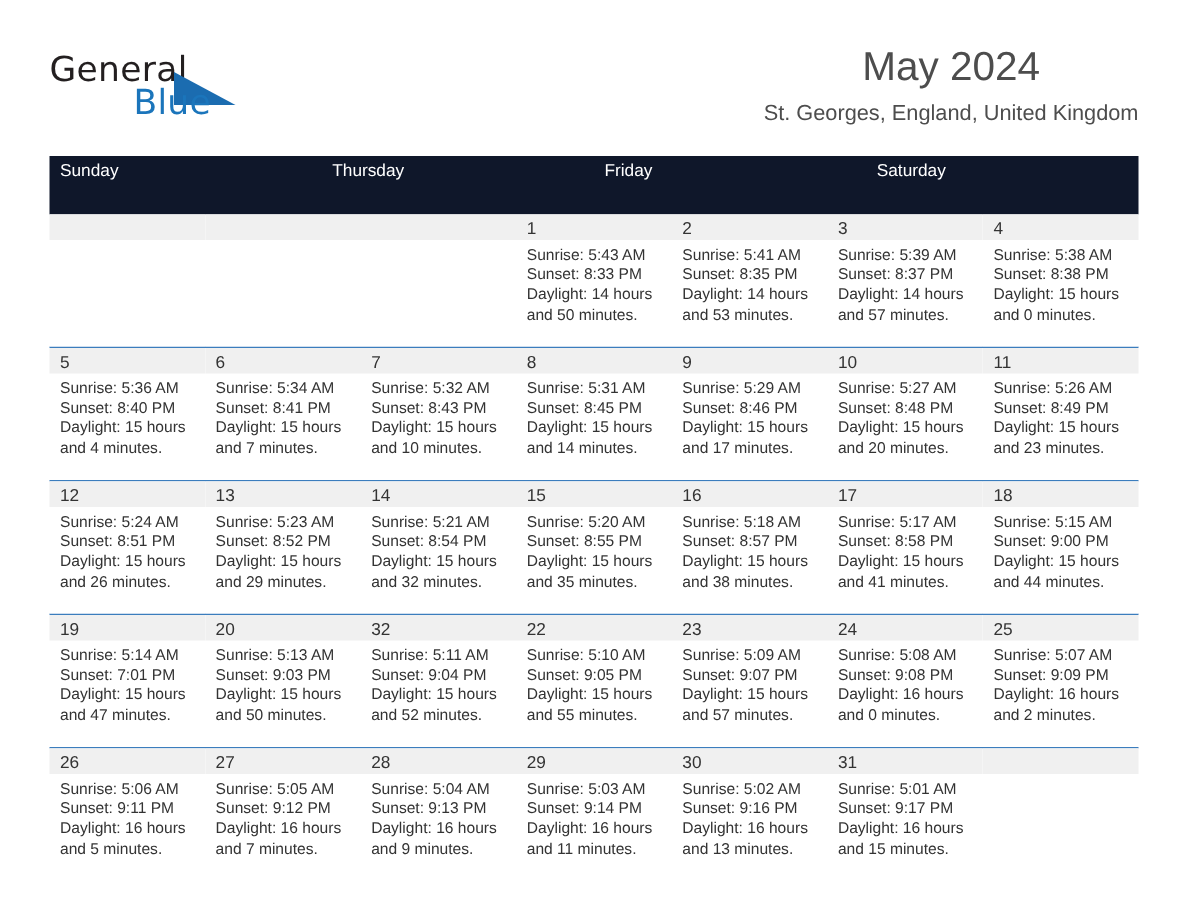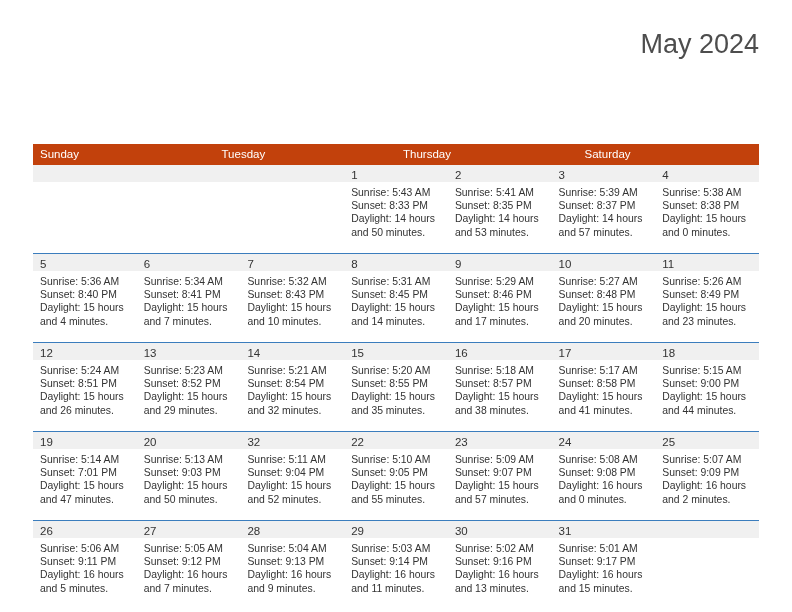--- a/index.html
+++ b/index.html
@@ -90,23 +90,22 @@
 
   
   .calendar {
     position: absolute;
     left: 33px;
     top: 104px;
     width: 726px;
   }
   .weekdays {
     display: flex;
-    background: #c2410c;
-    height: 21px;
-    margin-top: 40px;
+    background: #0f172a;
+    height: 39px;
   }
   .weekday {
     flex: 1 1 0;
     color: #ffffff;
     font-size: 11.5px;
     line-height: 21px;
     padding-left: 7px;
     box-sizing: border-box;
     white-space: nowrap;
   }
@@ -148,32 +147,38 @@
     white-space: nowrap;
   }
 </style>
 </head>
 <body>
 
 <div class="page">
 
   <div class="topbar">
 
+    <div class="logo">
+      <span class="logo-general">General</span>
+      <span class="logo-triangle"></span>
+      <span class="logo-blue">Blue</span>
+    </div>
 
     <div class="title-block">
       <div class="month-title">May 2024</div>
+      <div class="location-title">St. Georges, England, United Kingdom</div>
     </div>
 
   </div>
 
   <div class="calendar">
     <div class="weekdays">
         <div class="weekday">Sunday</div>
-        <div class="weekday">Tuesday</div>
         <div class="weekday">Thursday</div>
+        <div class="weekday">Friday</div>
         <div class="weekday">Saturday</div>
       </div>
     <div id="weeks-container">
         <div class="week">
           <div class="day day-empty">
             <div class="day-num-band"><span class="day-num"></span></div>
           </div>
           <div class="day day-empty">
             <div class="day-num-band"><span class="day-num"></span></div>
           </div>

